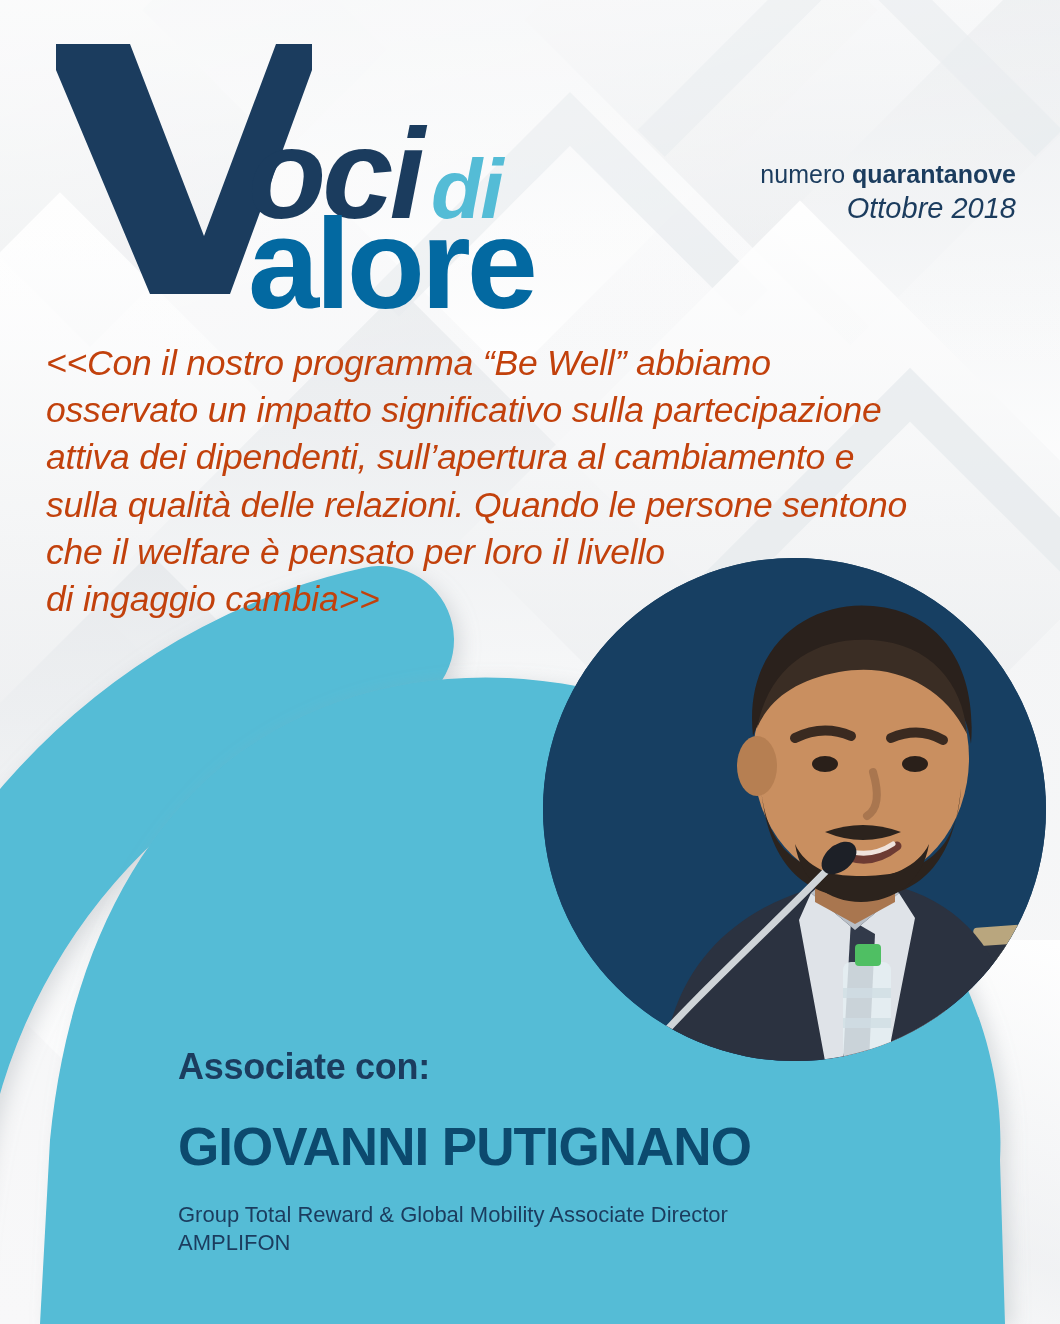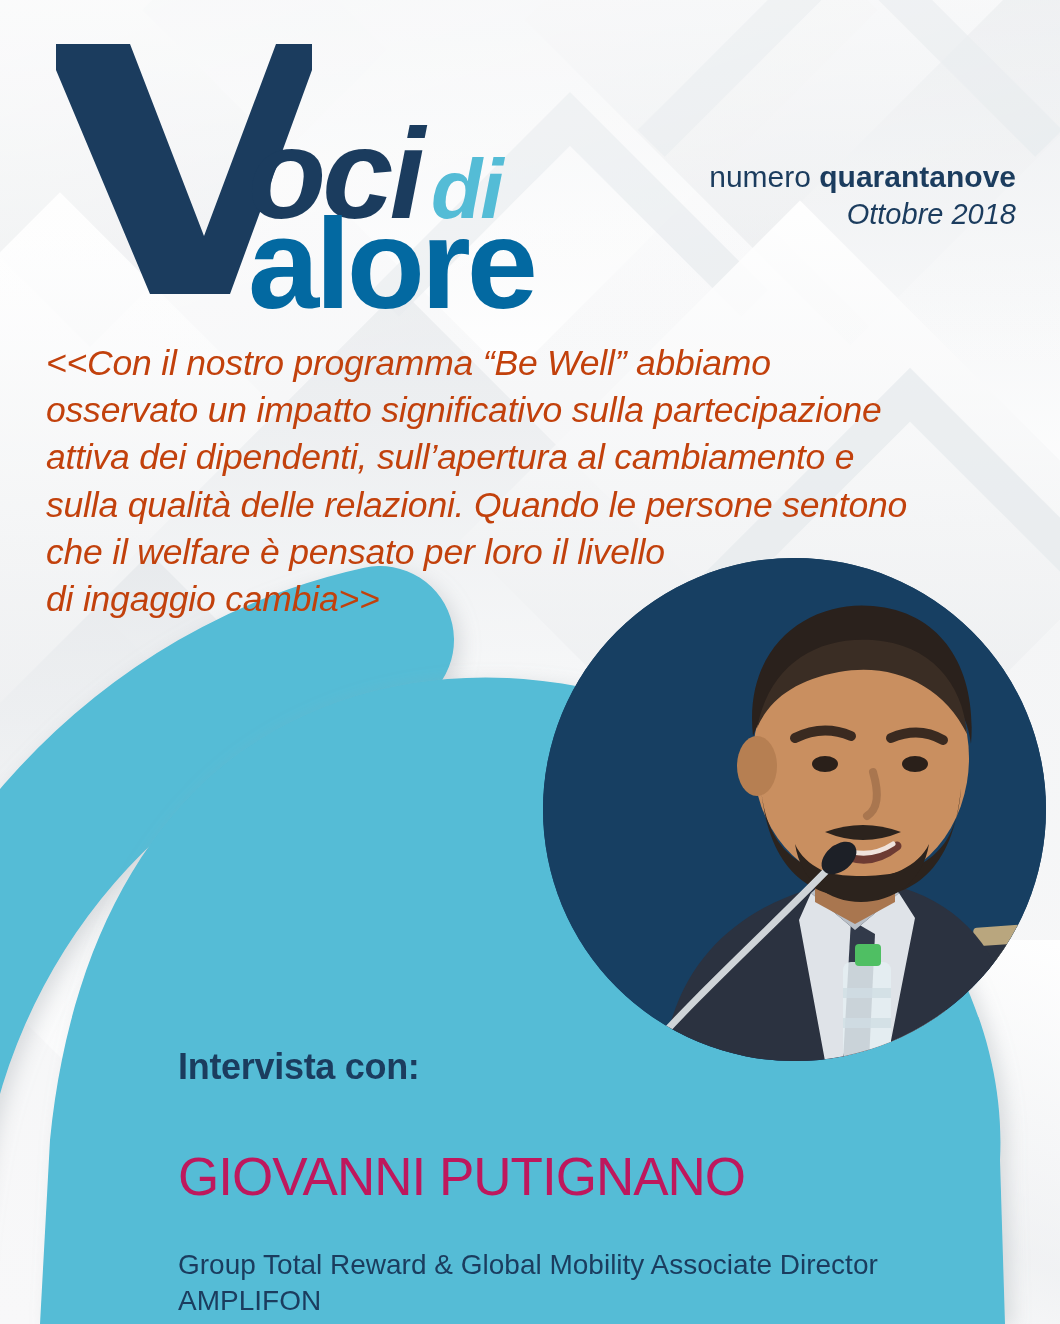--- a/index.html
+++ b/index.html
@@ -73,21 +73,21 @@
     color:#0369a1; line-height:1;
     white-space:nowrap;
   }
 
   
   .issue {
     position:absolute; right:44px; top:158px;
     text-align:right; color:#1B3C5E;
     line-height:1.28;
   }
-  .issue-num { font-size:30px; }
+  .issue-num { font-size:25px; }
   .issue-num b { font-weight:bold; }
   .issue-date { font-size:29px; font-style:italic; font-weight:500; }
 
   
   .quote {
     position:absolute; left:46px; top:340px;
     width:990px;
     color:#c2410c;
     font-size:35.5px;
     font-style:italic;
@@ -123,27 +123,27 @@
   }
   .ph-svg { position:absolute; inset:0; width:100%; height:100%; }
 
   
   .bottom { position:absolute; left:178px; top:1046px; z-index:7; width:820px; }
   .interv {
     font-size:36px; font-weight:bold; color:#1B3C5E;
     letter-spacing:-.3px;
   }
   .name {
-    margin-top:58px;
-    font-size:53px; font-weight:normal; color:#be185d;
+    margin-top:28px;
+    font-size:53px; font-weight:bold; color:#0c4a6e;
     letter-spacing:-1px;
   }
   .role {
-    margin-top:40px;
-    font-size:28px; color:#1B3C5E; line-height:1.28;
+    margin-top:24px;
+    font-size:22px; color:#1B3C5E; line-height:1.28;
     white-space:pre-line;
   }
 </style>
 </head>
 <body>
 
 <div id="poster">
 
   <div class="bg-layer bg-base"></div>
   <div class="bg-layer">
@@ -253,19 +253,19 @@
       <ellipse cx="296" cy="300" rx="20" ry="13" fill="#1d2027" transform="rotate(-40 296 300)"></ellipse>
 
       <rect x="300" y="404" width="48" height="99" rx="8" fill="#e5eef2" opacity=".85"></rect>
       <rect x="312" y="386" width="26" height="22" rx="4" fill="#4fbf63"></rect>
       <rect x="300" y="430" width="48" height="10" fill="#cfdde3" opacity=".8"></rect>
       <rect x="300" y="460" width="48" height="10" fill="#cfdde3" opacity=".8"></rect>
     </svg>
   </div>
 
   <div class="bottom">
-    <div class="interv">Intervista con:</div>
+    <div class="interv">Associate con:</div>
     <div class="name">GIOVANNI PUTIGNANO</div>
     <div class="role">Group Total Reward &amp; Global Mobility Associate Director
 AMPLIFON</div>
   </div>
 
 </div>
 
 </body></html>

